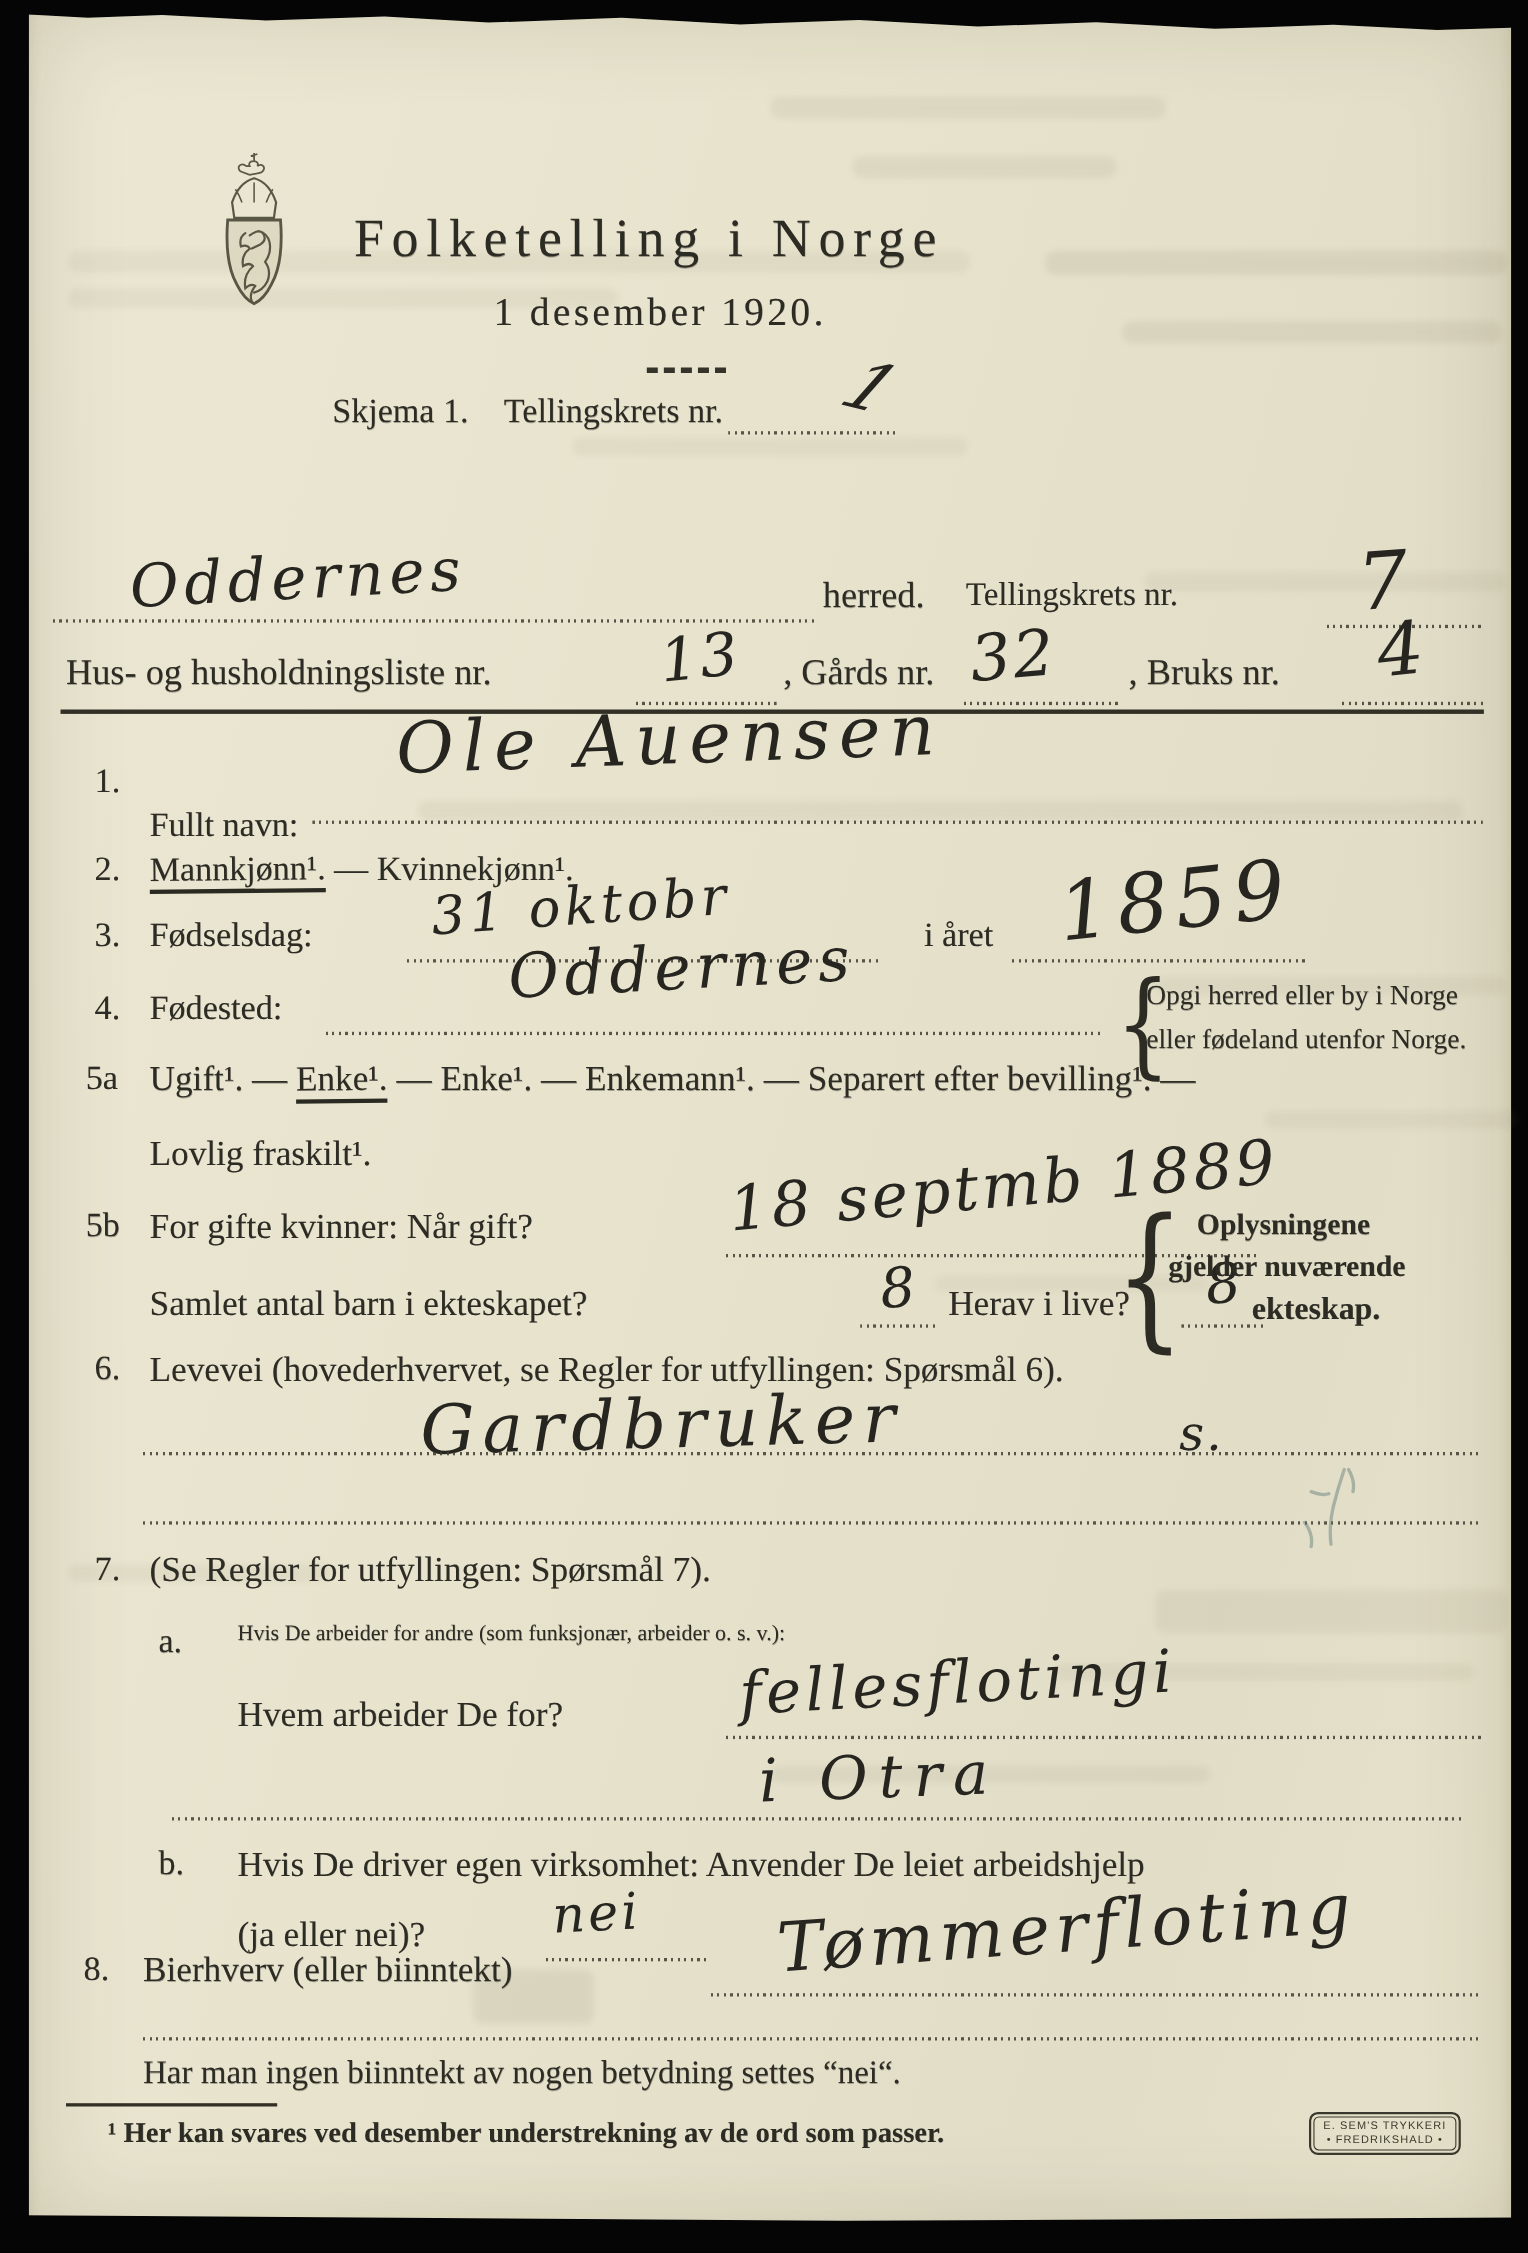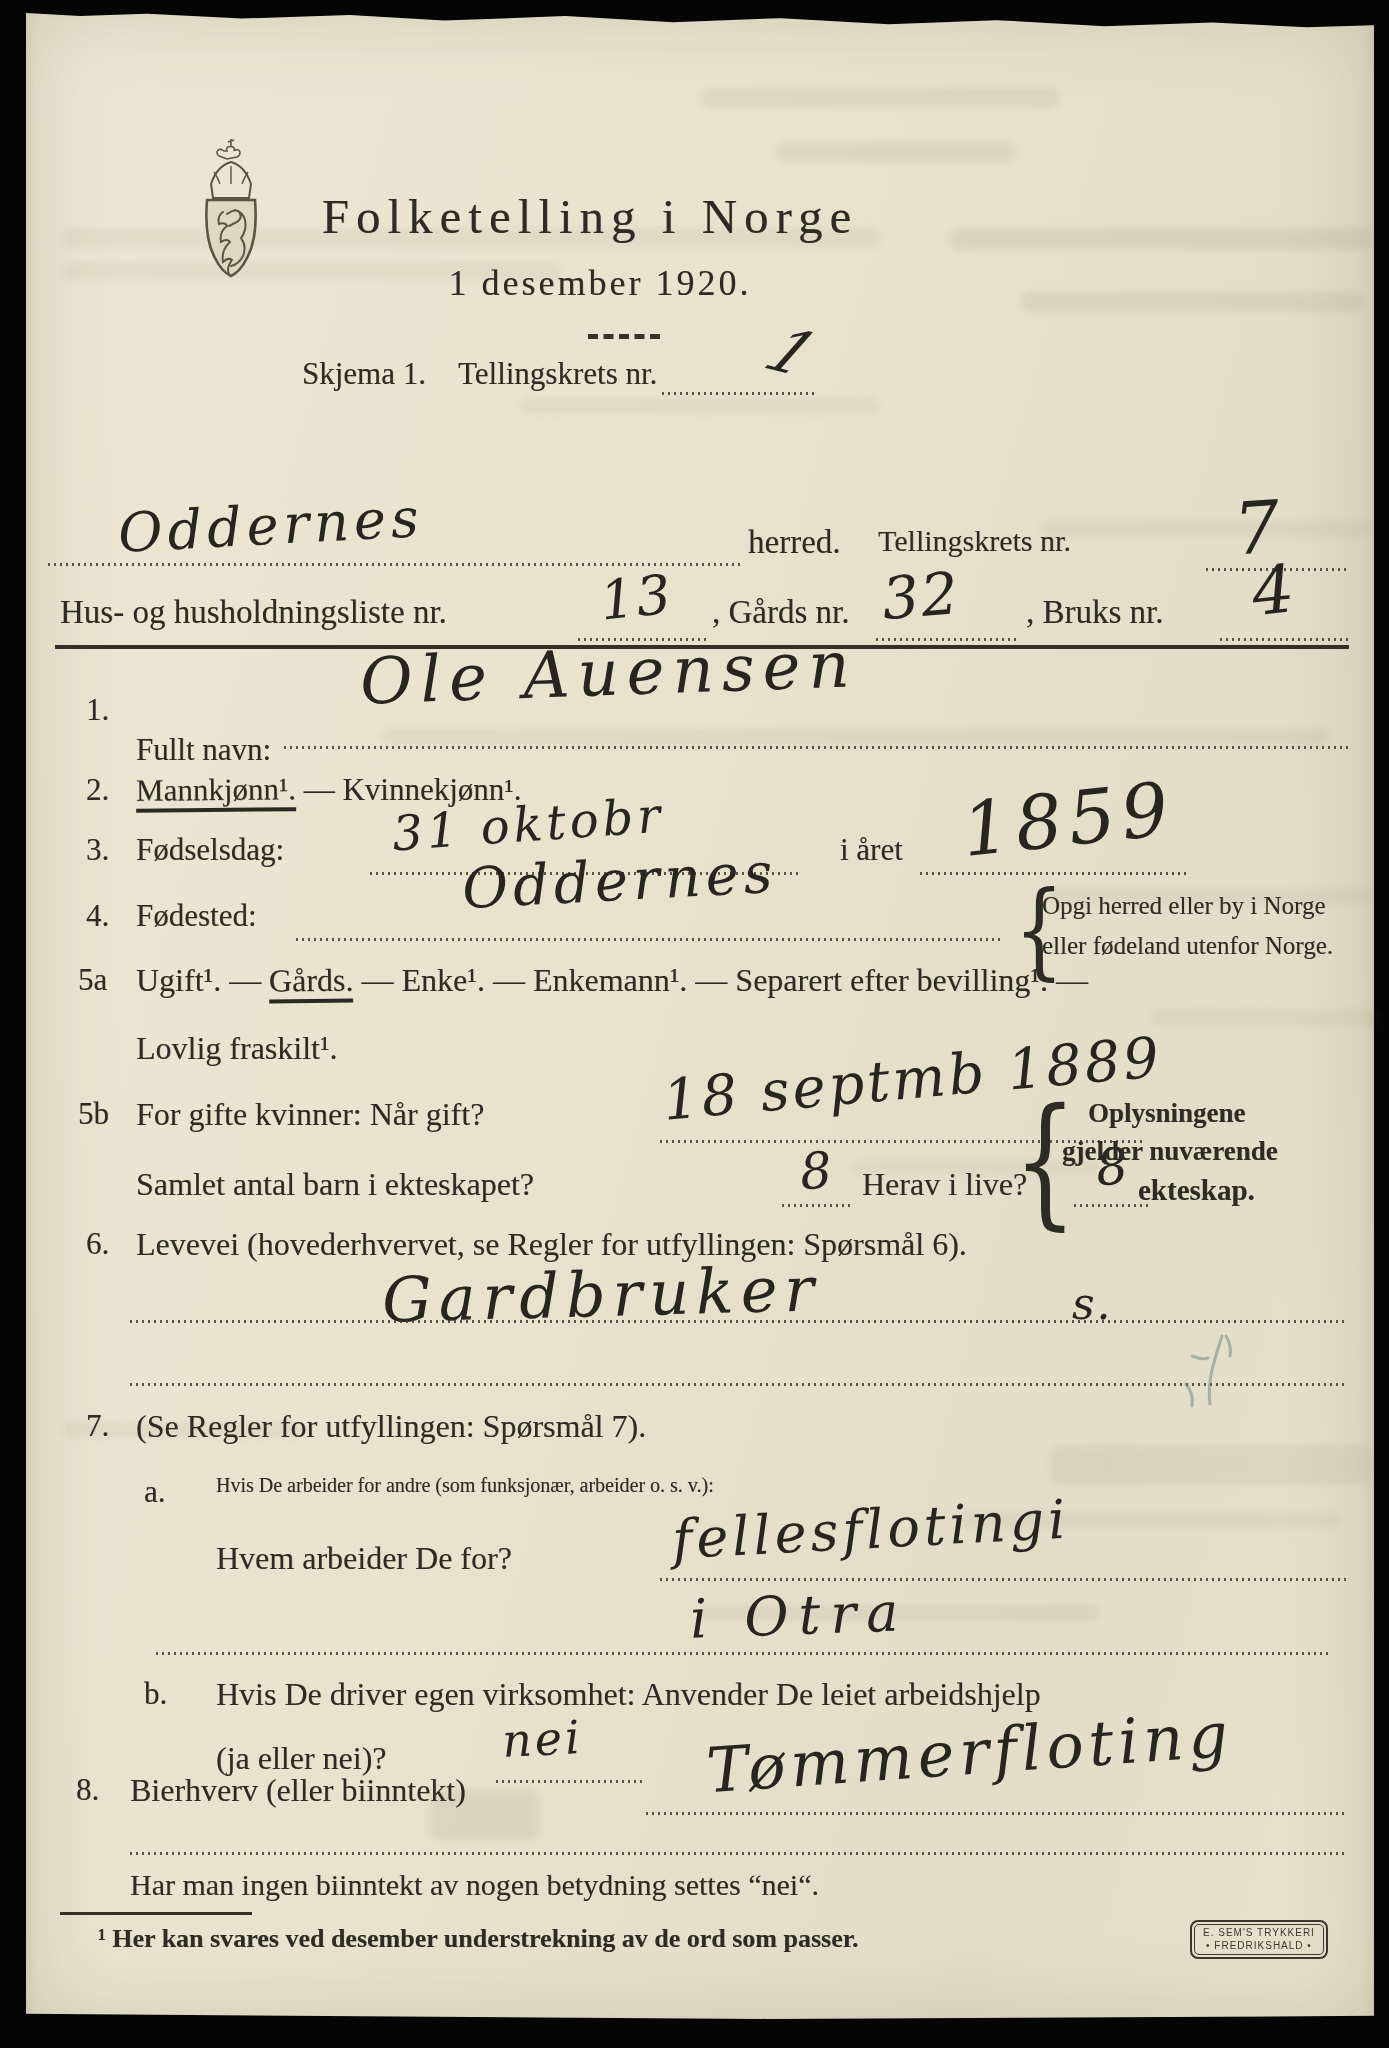--- a/index.html
+++ b/index.html
@@ -112,21 +112,21 @@
   <div class="lbl" style="left:86px;top:898px;">4.</div>
   <div class="lbl" style="left:136px;top:898px;">Fødested:</div>
   <div class="hw" style="left:462px;top:848px;font-size:56px;transform:rotate(-3deg);letter-spacing:5px;">Oddernes</div>
   <div class="dot" style="left:296px;top:938px;width:706px;"></div>
   <div class="brace" style="left:1006px;top:878px;font-size:104px;transform:scaleX(0.75);">{</div>
   <div class="lbl" style="left:1042px;top:892px;font-size:25px;">Opgi herred eller by i Norge</div>
   <div class="lbl" style="left:1042px;top:932px;font-size:25px;">eller fødeland utenfor Norge.</div>
 
   <div class="lbl" style="left:78px;top:962px;">5a</div>
   <div class="lbl" style="left:136px;top:962px;font-size:32px;">
-    <span>Ugift¹. — </span><span class="uhand">Gårds.</span><span> — Enke¹. — Enkemann¹. — Separert efter bevilling¹. —</span>
+    <span>Ugift¹. — </span><span class="uhand">Enke¹.</span><span> — Enke¹. — Enkemann¹. — Separert efter bevilling¹. —</span>
   </div>
   <div class="lbl" style="left:136px;top:1030px;font-size:32px;">Lovlig fraskilt¹.</div>
 
   <div class="lbl" style="left:78px;top:1096px;">5b</div>
   <div class="lbl" style="left:136px;top:1096px;font-size:32px;">For gifte kvinner:  Når gift?</div>
   <div class="hw" style="left:662px;top:1046px;font-size:56px;transform:rotate(-5deg);letter-spacing:3px;">18 septmb 1889</div>
   <div class="dot" style="left:660px;top:1140px;width:486px;"></div>
   <div class="lbl" style="left:136px;top:1166px;font-size:32px;">Samlet antal barn i ekteskapet?</div>
   <div class="hw" style="left:800px;top:1142px;font-size:50px;transform:rotate(-5deg);">8</div>
   <div class="dot" style="left:782px;top:1204px;width:70px;"></div>

